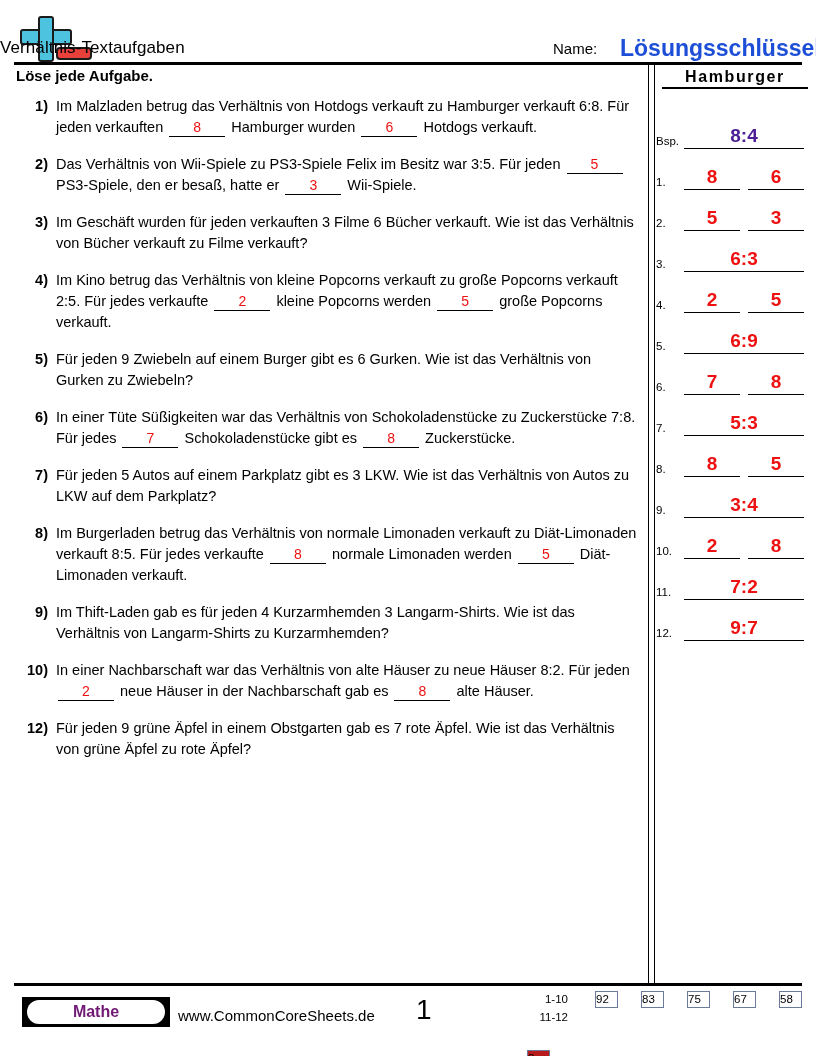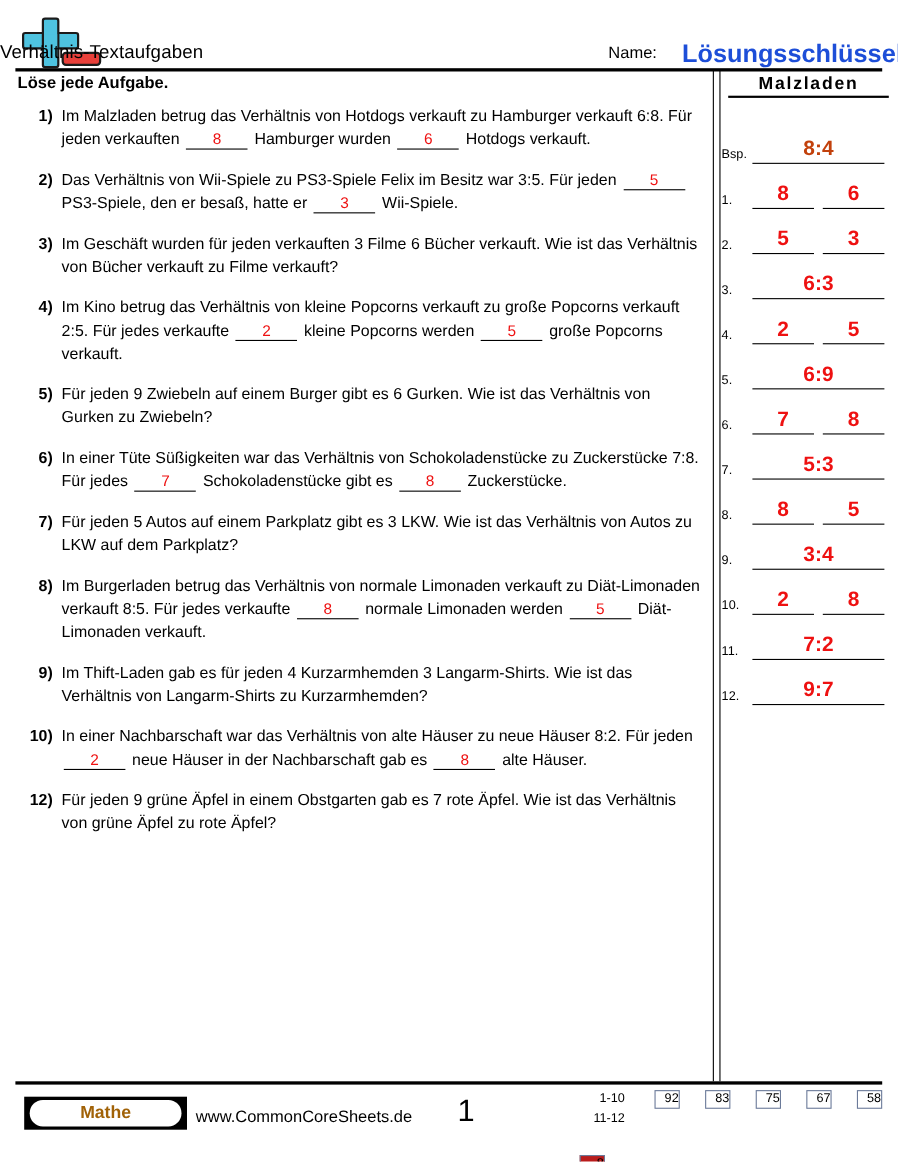--- a/index.html
+++ b/index.html
@@ -188,21 +188,21 @@
     flex: 1;
     border-bottom: 1.5px solid #000;
     text-align: center;
     font-size: 19px;
     font-weight: bold;
     color: #ee1111;
     line-height: 23px;
     height: 24px;
   }
   .ans-slot.single { flex: 1 1 100%; }
-  .ans-slot.example { color: #c2410c; }
+  .ans-slot.example { color: #4c1d95; }
 
   
   .hrule-bottom {
     position: absolute;
     left: 14px; top: 983px;
     width: 788px;
     height: 3px;
     background: #000;
   }
   .footer {
@@ -220,21 +220,21 @@
   .mathe-pill {
     position: absolute;
     left: 5px; top: 3px;
     width: 138px; height: 24px;
     background: #fff;
     border-radius: 13px;
     text-align: center;
     font-size: 16px;
     font-weight: bold;
     line-height: 24px;
-    color: #a16207;
+    color: #701a75;
   }
   .site-url {
     position: absolute;
     left: 178px; top: 21px;
     font-size: 15px;
   }
   .page-number {
     position: absolute;
     left: 416px; top: 8px;
     font-size: 28px;
@@ -254,21 +254,21 @@
   .score-range {
     width: 40px;
     text-align: right;
     padding-right: 4px;
     line-height: 17px;
     font-size: 11.5px;
   }
   .score-cell {
     width: 23px;
     border: 1px solid #6b7a99;
-    text-align: right;
+    text-align: left;
     line-height: 15px;
     font-size: 11.5px;
     box-sizing: border-box;
     background: #ffffff;
     margin-left: -1px;
   }
   .score-cell.shaded { background: #b91c1c; }
 </style>
 </head>
 <body>
@@ -279,21 +279,21 @@
     <div class="logo-plus-v"></div>
     <div class="logo-plus-fill"></div>
     <div class="logo-minus"></div>
   </div>
   <div class="title">Verhältnis-Textaufgaben</div>
   <div class="name-label">Name:</div>
   <div class="answer-key">Lösungsschlüssel</div>
 </div>
 <div class="hrule-top"></div>
 <div class="instruction">Löse jede Aufgabe.</div>
-<div class="answers-heading">Malzladen</div>
+<div class="answers-heading">Hamburger</div>
 <div class="divider"></div>
 
 <div class="problems" id="problems">
     <div class="problem">
       <div class="p-num">1)</div>
       <div class="p-text"><span>Im Malzladen betrug das Verhältnis von Hotdogs verkauft zu Hamburger verkauft 6:8. Für jeden verkauften </span><span class="blank">8</span><span> Hamburger wurden </span><span class="blank">6</span><span> Hotdogs verkauft.</span></div>
     </div>
     <div class="problem">
       <div class="p-num">2)</div>
       <div class="p-text"><span>Das Verhältnis von Wii-Spiele zu PS3-Spiele Felix im Besitz war 3:5. Für jeden </span><span class="blank">5</span><span> PS3-Spiele, den er besaß, hatte er </span><span class="blank">3</span><span> Wii-Spiele.</span></div>

